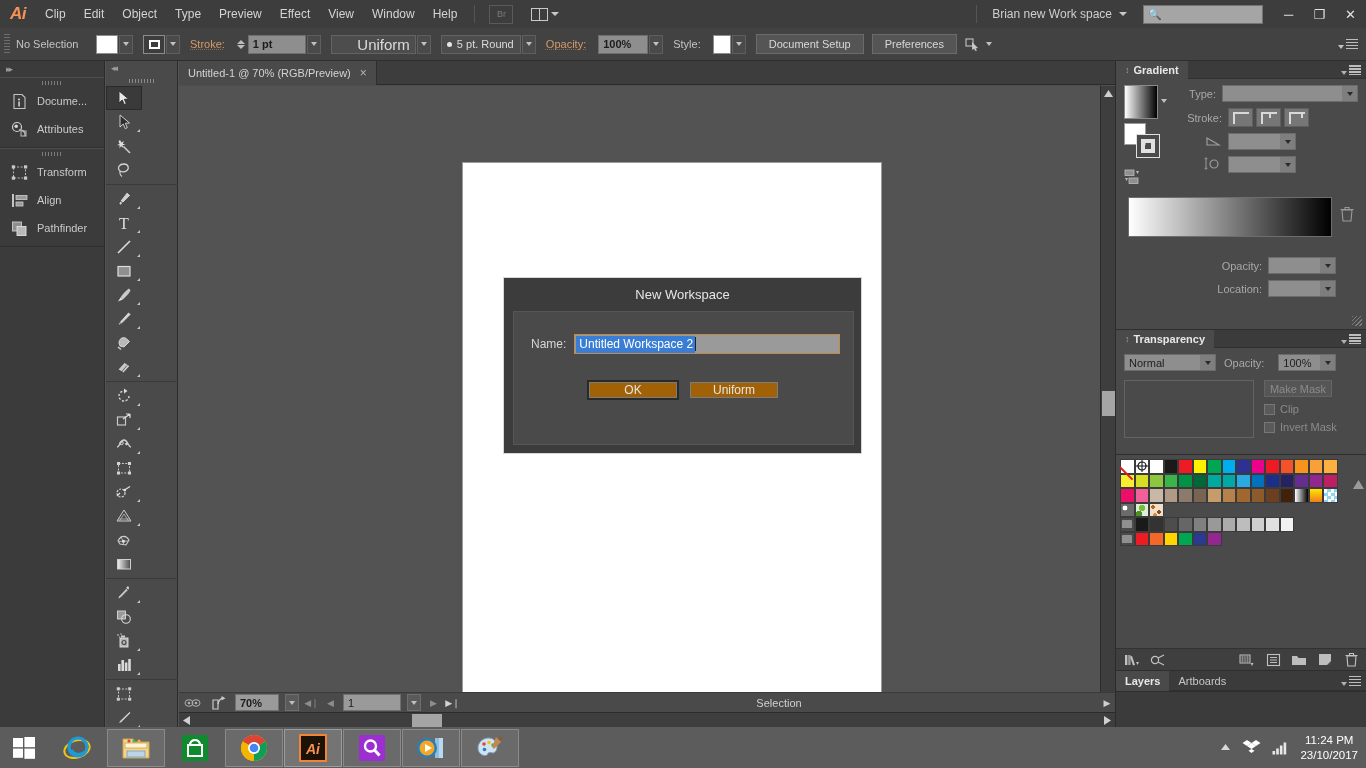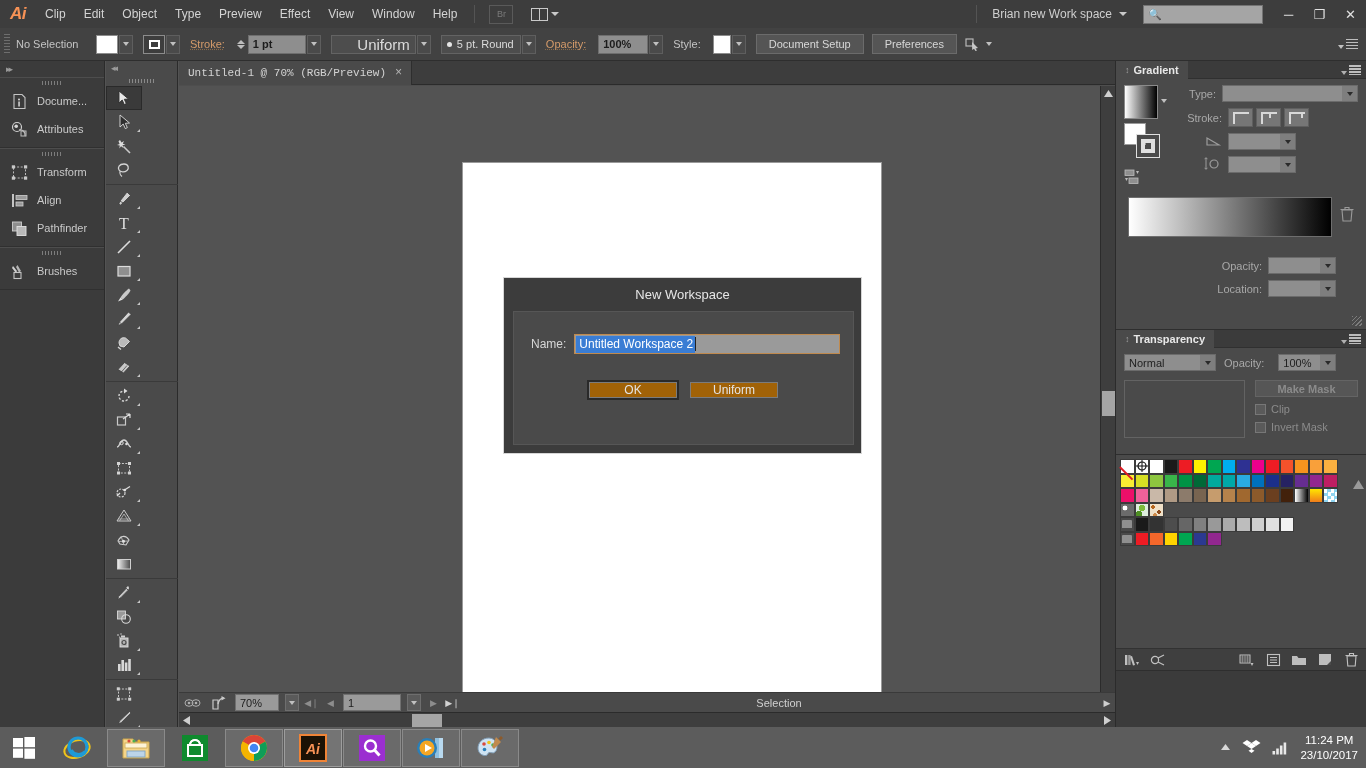--- a/index.html
+++ b/index.html
@@ -152,21 +152,21 @@
   .tb-ico { width: 18px; height: 18px; }
 
   
   .docarea {
     position: absolute; left: 179px; top: 61px; width: 936px; height: 666px;
     background: #4e4e4e;
   }
   .tabbar {
     position: absolute; left: 0; top: 0; width: 936px; height: 24px;
     background: #3d3d3d; border-bottom: 1px solid #2b2b2b;
-    display: flex; align-items: stretch; font-family: Liberation Mono, monospace;
+    display: flex; align-items: stretch;
   }
   .doctab {
     height: 24px; background: #4a4a4a; display: flex; align-items: center;
     padding: 0 9px; gap: 9px; font-size: 11px; color: #d3d3d3;
     border-right: 1px solid #2e2e2e;
   }
   .tab-close { color: #b5b5b5; font-size: 12px; }
   .canvas-wrap {
     position: absolute; left: 0; top: 25px; width: 921px; height: 626px;
     background: #535353; overflow: hidden;
@@ -200,21 +200,21 @@
 
   
   .statusbar {
     position: absolute; left: 0; bottom: 15px; width: 936px; height: 20px;
     background: #4a4a4a; border-top: 1px solid #3a3a3a;
     display: flex; align-items: center; gap: 6px; padding-left: 4px;
   }
   .sb-ico { width: 20px; height: 16px; display: flex; align-items: center; justify-content: center; }
   .zoom-field {
     width: 44px; height: 17px; background: #9a9a9a; color: #1d1d1d; font-size: 11px;
-    display: flex; align-items: center; padding-left: 4px; border: 1px solid #707070;
+    display: flex; align-items: center; padding-left: 4px; border: 1px solid #707070; font-weight: bold;
   }
   .zdrop { width: 14px; height: 17px; background: #5a5a5a; border: 1px solid #6e6e6e;
            display: flex; align-items: center; justify-content: center; }
   .nav-b { width: 13px; height: 16px; display: flex; align-items: center; justify-content: center; color: #8d8d8d; font-size: 9px; }
   .nav-b.on { color: #d3d3d3; }
   .page-field {
     width: 58px; height: 17px; background: #9a9a9a; color: #1d1d1d; font-size: 11px;
     display: flex; align-items: center; padding-left: 4px; border: 1px solid #707070;
   }
   .sb-status { flex: 1; text-align: center; font-size: 11px; color: #d0d0d0; }
@@ -259,22 +259,22 @@
   .strokebtns { display: flex; gap: 3px; }
   .sbn { width: 25px; height: 19px; background: #767676; border: 1px solid #5f5f5f; position: relative; }
   .sbn i { position: absolute; background: #d8d8d8; }
   .gradbar {
     height: 40px; margin: 10px 4px 4px 4px; border: 1px solid #6e6e6e;
     background: linear-gradient(to right,#ffffff,#000000);
   }
 
   
   .trans-thumb { width: 130px; height: 58px; background: #4a4a4a; border: 1px solid #636363; }
-  .mask-btn { width: 103px; height: 17px; background: #565656; border: 1px solid #646464;
-    display: flex; align-items: center; justify-content: center; font-size: 11px; color: #8b8b8b; font-weight: bold; }
+  .mask-btn { width: 68px; height: 17px; background: #565656; border: 1px solid #646464;
+    display: flex; align-items: center; justify-content: center; font-size: 11px; color: #8b8b8b; }
   .chk { width: 11px; height: 11px; background: #5a5a5a; border: 1px solid #777; margin-right: 5px; }
   .chkrow { display: flex; align-items: center; font-size: 11px; color: #8b8b8b; margin-top: 6px; }
 
   
   .swgrid { padding: 4px 4px 0 4px; }
   .swrow { display: flex; }
   .sw { width: 14.5px; height: 14.5px; border: 1px solid #3b3b3b; flex: none; }
   .sw-none { background: #fff; position: relative; }
   .sw-none::after { content: ''; position: absolute; left: -1px; top: 50%; width: 140%;
     height: 1.5px; background: #e01b24; transform: rotate(45deg); transform-origin: left center; }
@@ -515,35 +515,20 @@
         <span class="ld-ico">
           <svg width="19" height="19" viewBox="0 0 19 19">
             <rect x="2.5" y="3" width="9" height="9" fill="#8e8e8e" stroke="#cfcfcf" stroke-width="0.9"></rect>
             <rect x="7" y="7.5" width="9" height="9" fill="#b9b9b9" stroke="#e2e2e2" stroke-width="0.9"></rect>
           </svg>
         </span>
         <span class="lbl">Pathfinder</span>
       </div>
     </div>
 
-    <div class="ld-group">
-      <div class="ld-grip">
-          <i></i>
-        </div>
-      <div class="ld-item">
-        <span class="ld-ico">
-          <svg width="19" height="19" viewBox="0 0 19 19">
-            <path d="M3 4 L7 9 L6 11 L2 6 Z" fill="#d0d0d0"></path>
-            <path d="M7.5 3 L11 9 L9 10.5 L6 5 Z" fill="#b5b5b5"></path>
-            <rect x="4" y="10.5" width="7" height="6" fill="none" stroke="#c4c4c4" stroke-width="1.1"></rect>
-          </svg>
-        </span>
-        <span class="lbl">Brushes</span>
-      </div>
-    </div>
   </div>
 
   <div class="toolbox">
     <div class="tb-head">
       <span class="chev">◂◂</span>
     </div>
     <div class="tb-grip">
         <i></i>
       </div>
 
@@ -1154,20 +1139,34 @@
           <span class="pf-ico">
             <svg width="13" height="15" viewBox="0 0 13 15">
                 <path d="M2 4 h9 l-0.8 10 h-7.4 z" fill="none" stroke="#c0c0c0" stroke-width="1.1"></path>
                 <path d="M0.5 3.5 h12 M4.5 3.5 v-2 h4 v2" stroke="#c0c0c0" stroke-width="1.1" fill="none"></path>
               </svg>
           </span>
         </div>
       </div>
     </div>
 
+    <div class="panel">
+      <div class="panel-head" style="height:20px">
+        <div class="ptab active" style="height:20px">
+          <span>Layers</span>
+        </div>
+        <div class="ptab" style="height:20px">
+          <span>Artboards</span>
+        </div>
+        <div class="phamb">
+          <span class="tri-s"></span>
+            <span class="menu-hamb"></span>
+        </div>
+      </div>
+    </div>
   </div>
 
   <div class="overlay">
     <div class="dialog">
       <div class="dlg-title">New Workspace</div>
       <div class="dlg-inner">
         <div class="dlg-row">
           <span class="dlg-label">Name:</span>
           <div class="dlg-input">
             <span class="dlg-sel">Untitled Workspace 2</span>

